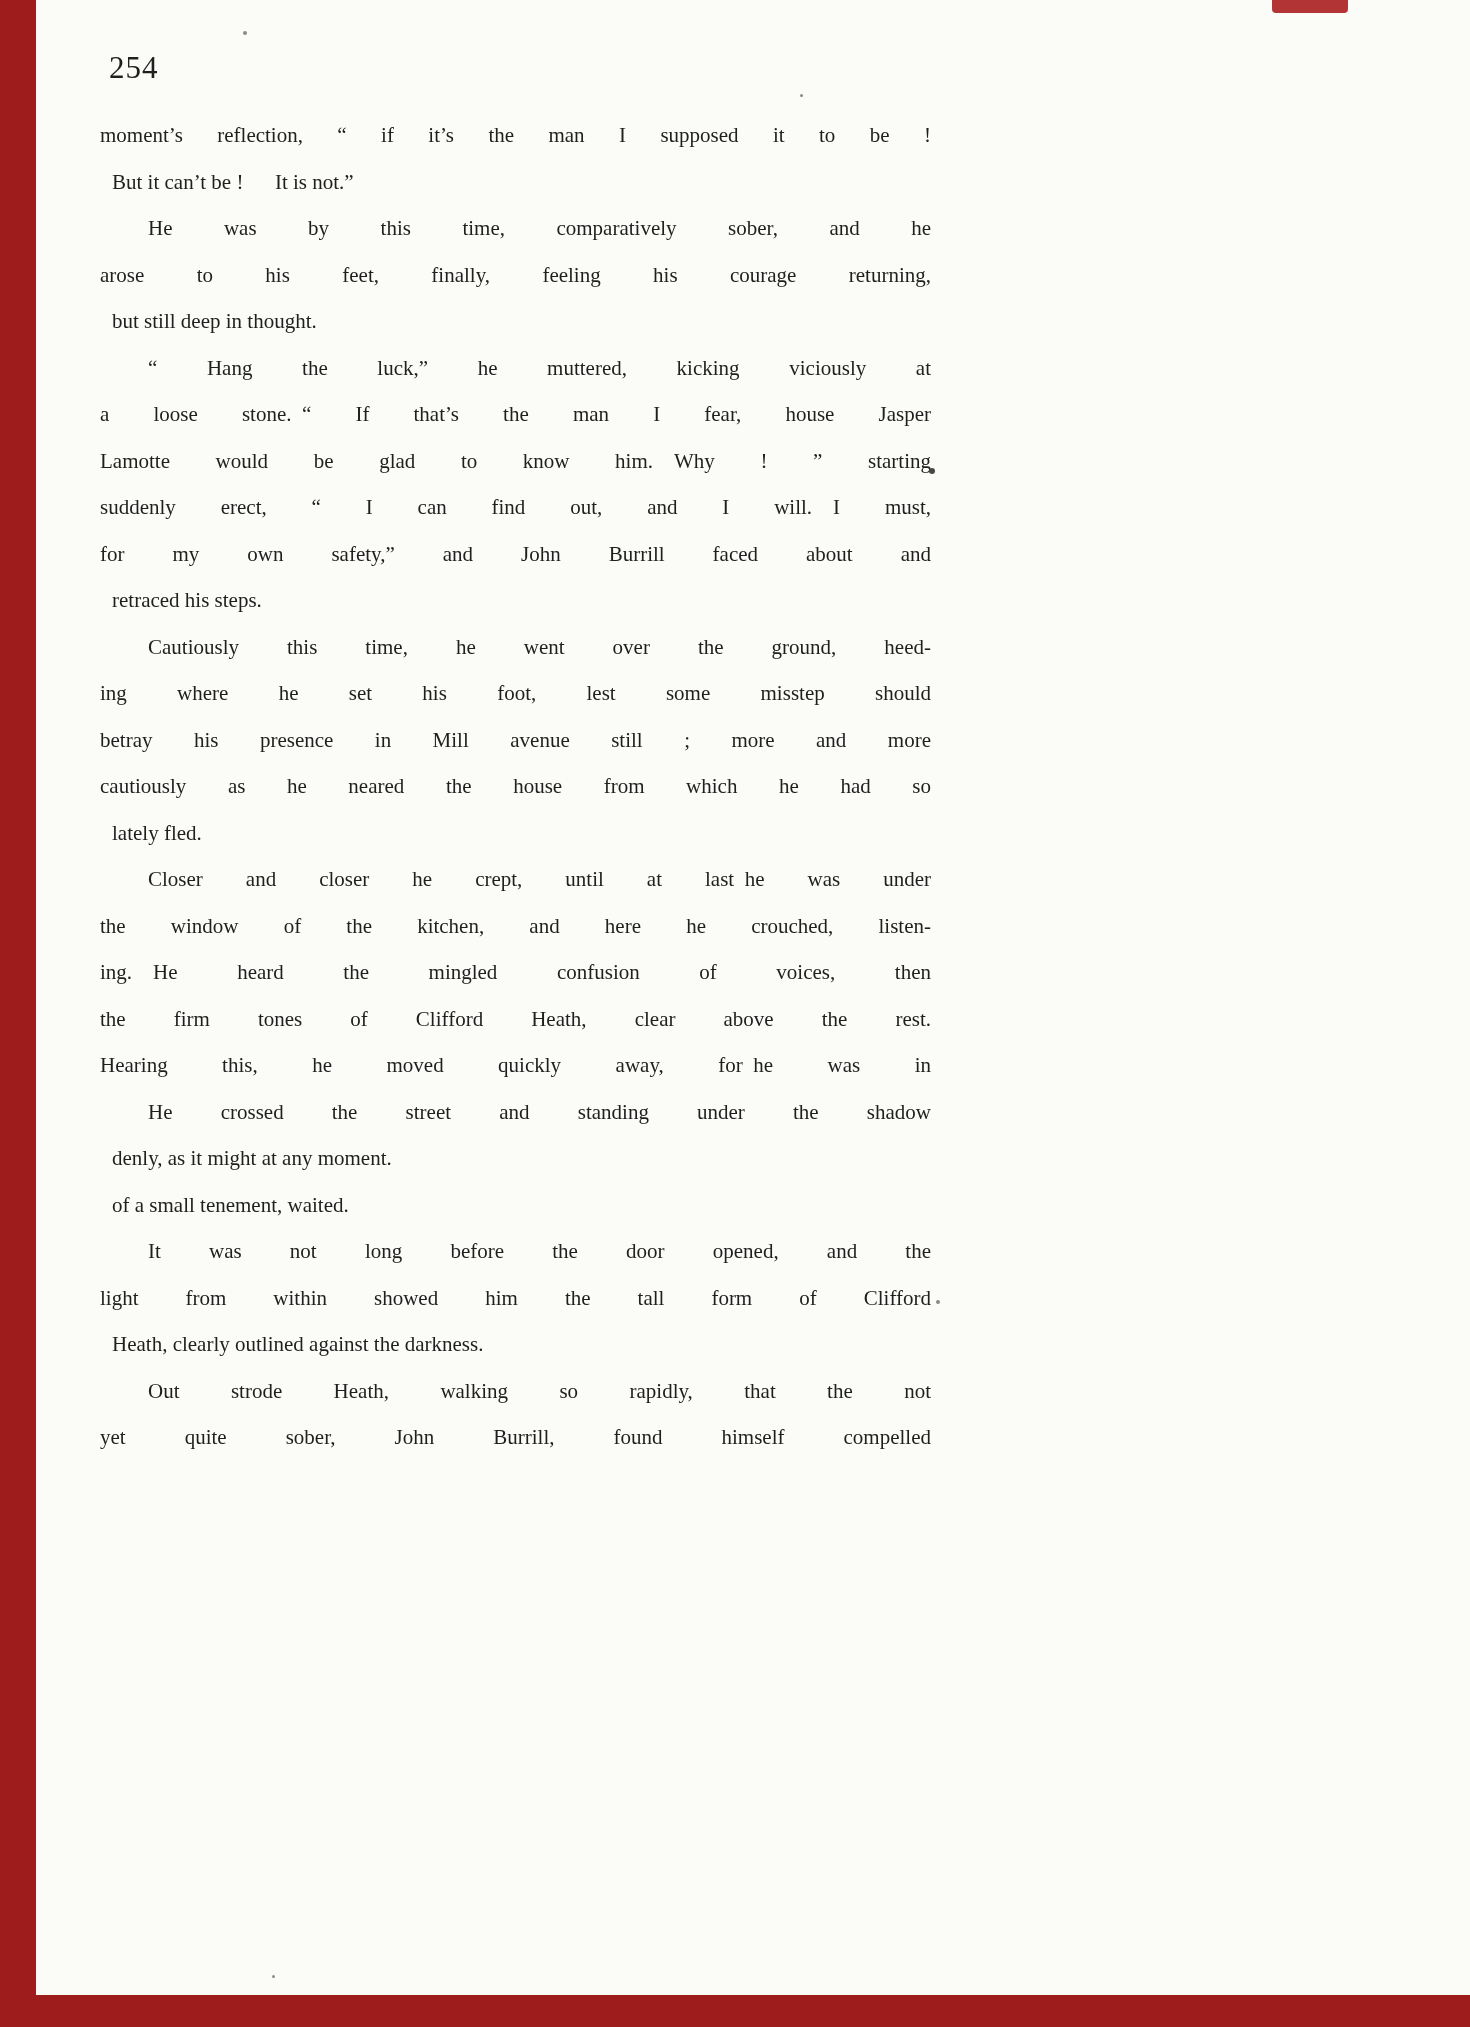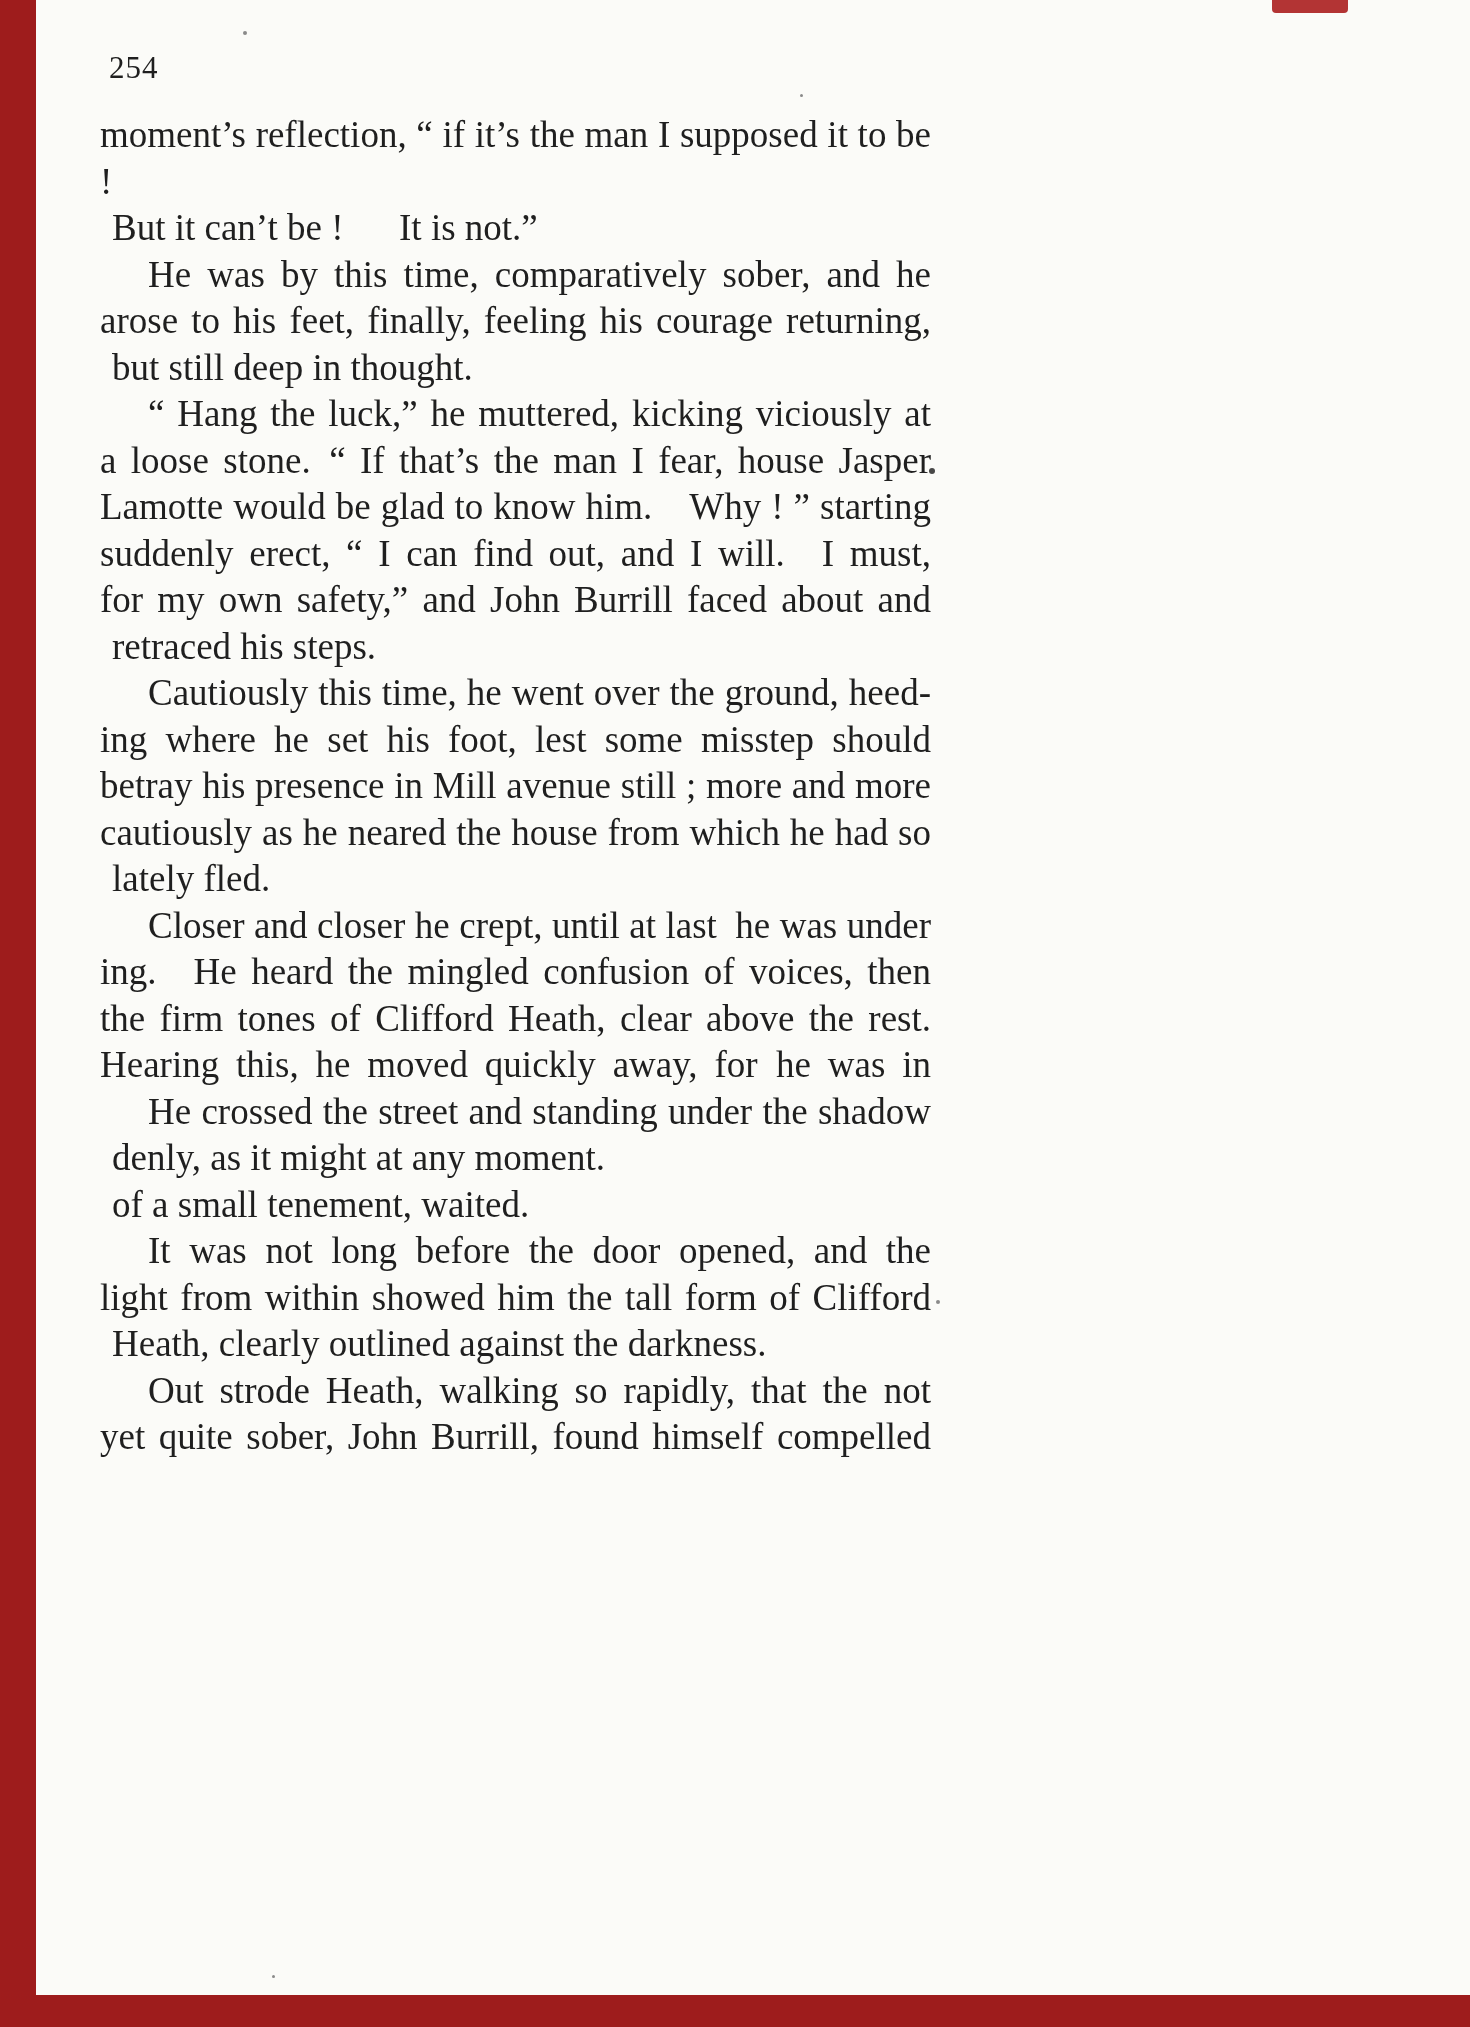--- a/index.html
+++ b/index.html
@@ -16,21 +16,21 @@
     font-family:"Liberation Serif","DejaVu Serif",serif;
     position:relative;overflow:hidden;
   }
   .page{position:absolute;inset:0;}
   .bind-left{position:absolute;left:0;top:0;width:36px;height:2027px;background:var(--binding-red);}
   .bind-bottom{position:absolute;left:0;top:1995px;width:1470px;height:32px;background:var(--binding-red);}
   .bind-topright{position:absolute;left:1272px;top:0;width:76px;height:13px;background:var(--accent-red);border-radius:0 0 4px 4px;}
   .header{position:absolute;left:100px;top:48px;width:831px;text-align:center;margin-left:9px;}
   .pagenum{position:absolute;left:0;top:2px;font-size:31px;letter-spacing:1px;}
   .title{font-weight:bold;font-size:27px;letter-spacing:2px;word-spacing:14px;}
-  .text-block{position:absolute;left:100px;top:112px;width:831px;font-size:37px;}
+  .text-block{position:absolute;left:100px;top:112px;width:831px;font-size:21px;}
   .line{
     line-height:46.5px;
     text-align:justify;
     text-align-last:justify;
   }
   .line.endline{text-align-last:left;margin-left:12px;}
   .line.indent{text-indent:48px;}
   .speck{position:absolute;background:#8a8a8a;border-radius:50%;}
   .speck.dark{background:#474747;}
 </style>
@@ -57,20 +57,21 @@
       <div class="line">Lamotte would be glad to know him. Why ! ” starting</div>
       <div class="line">suddenly erect, “ I can find out, and I will. I must,</div>
       <div class="line">for my own safety,” and John Burrill faced about and</div>
       <div class="line endline">retraced his steps.</div>
       <div class="line indent">Cautiously this time, he went over the ground, heed-</div>
       <div class="line">ing where he set his foot, lest some misstep should</div>
       <div class="line">betray his presence in Mill avenue still ; more and more</div>
       <div class="line">cautiously as he neared the house from which he had so</div>
       <div class="line endline">lately fled.</div>
       <div class="line indent">Closer and closer he crept, until at last he was under</div>
+      <div class="line">the window of the kitchen, and here he crouched, listen-</div>
       <div class="line">ing. He heard the mingled confusion of voices, then</div>
       <div class="line">the firm tones of Clifford Heath, clear above the rest.</div>
       <div class="line">Hearing this, he moved quickly away, for he was in</div>
       <div class="line indent">He crossed the street and standing under the shadow</div>
       <div class="line endline">denly, as it might at any moment.</div>
       <div class="line endline">of a small tenement, waited.</div>
       <div class="line indent">It was not long before the door opened, and the</div>
       <div class="line">light from within showed him the tall form of Clifford</div>
       <div class="line endline">Heath, clearly outlined against the darkness.</div>
       <div class="line indent">Out strode Heath, walking so rapidly, that the not</div>

